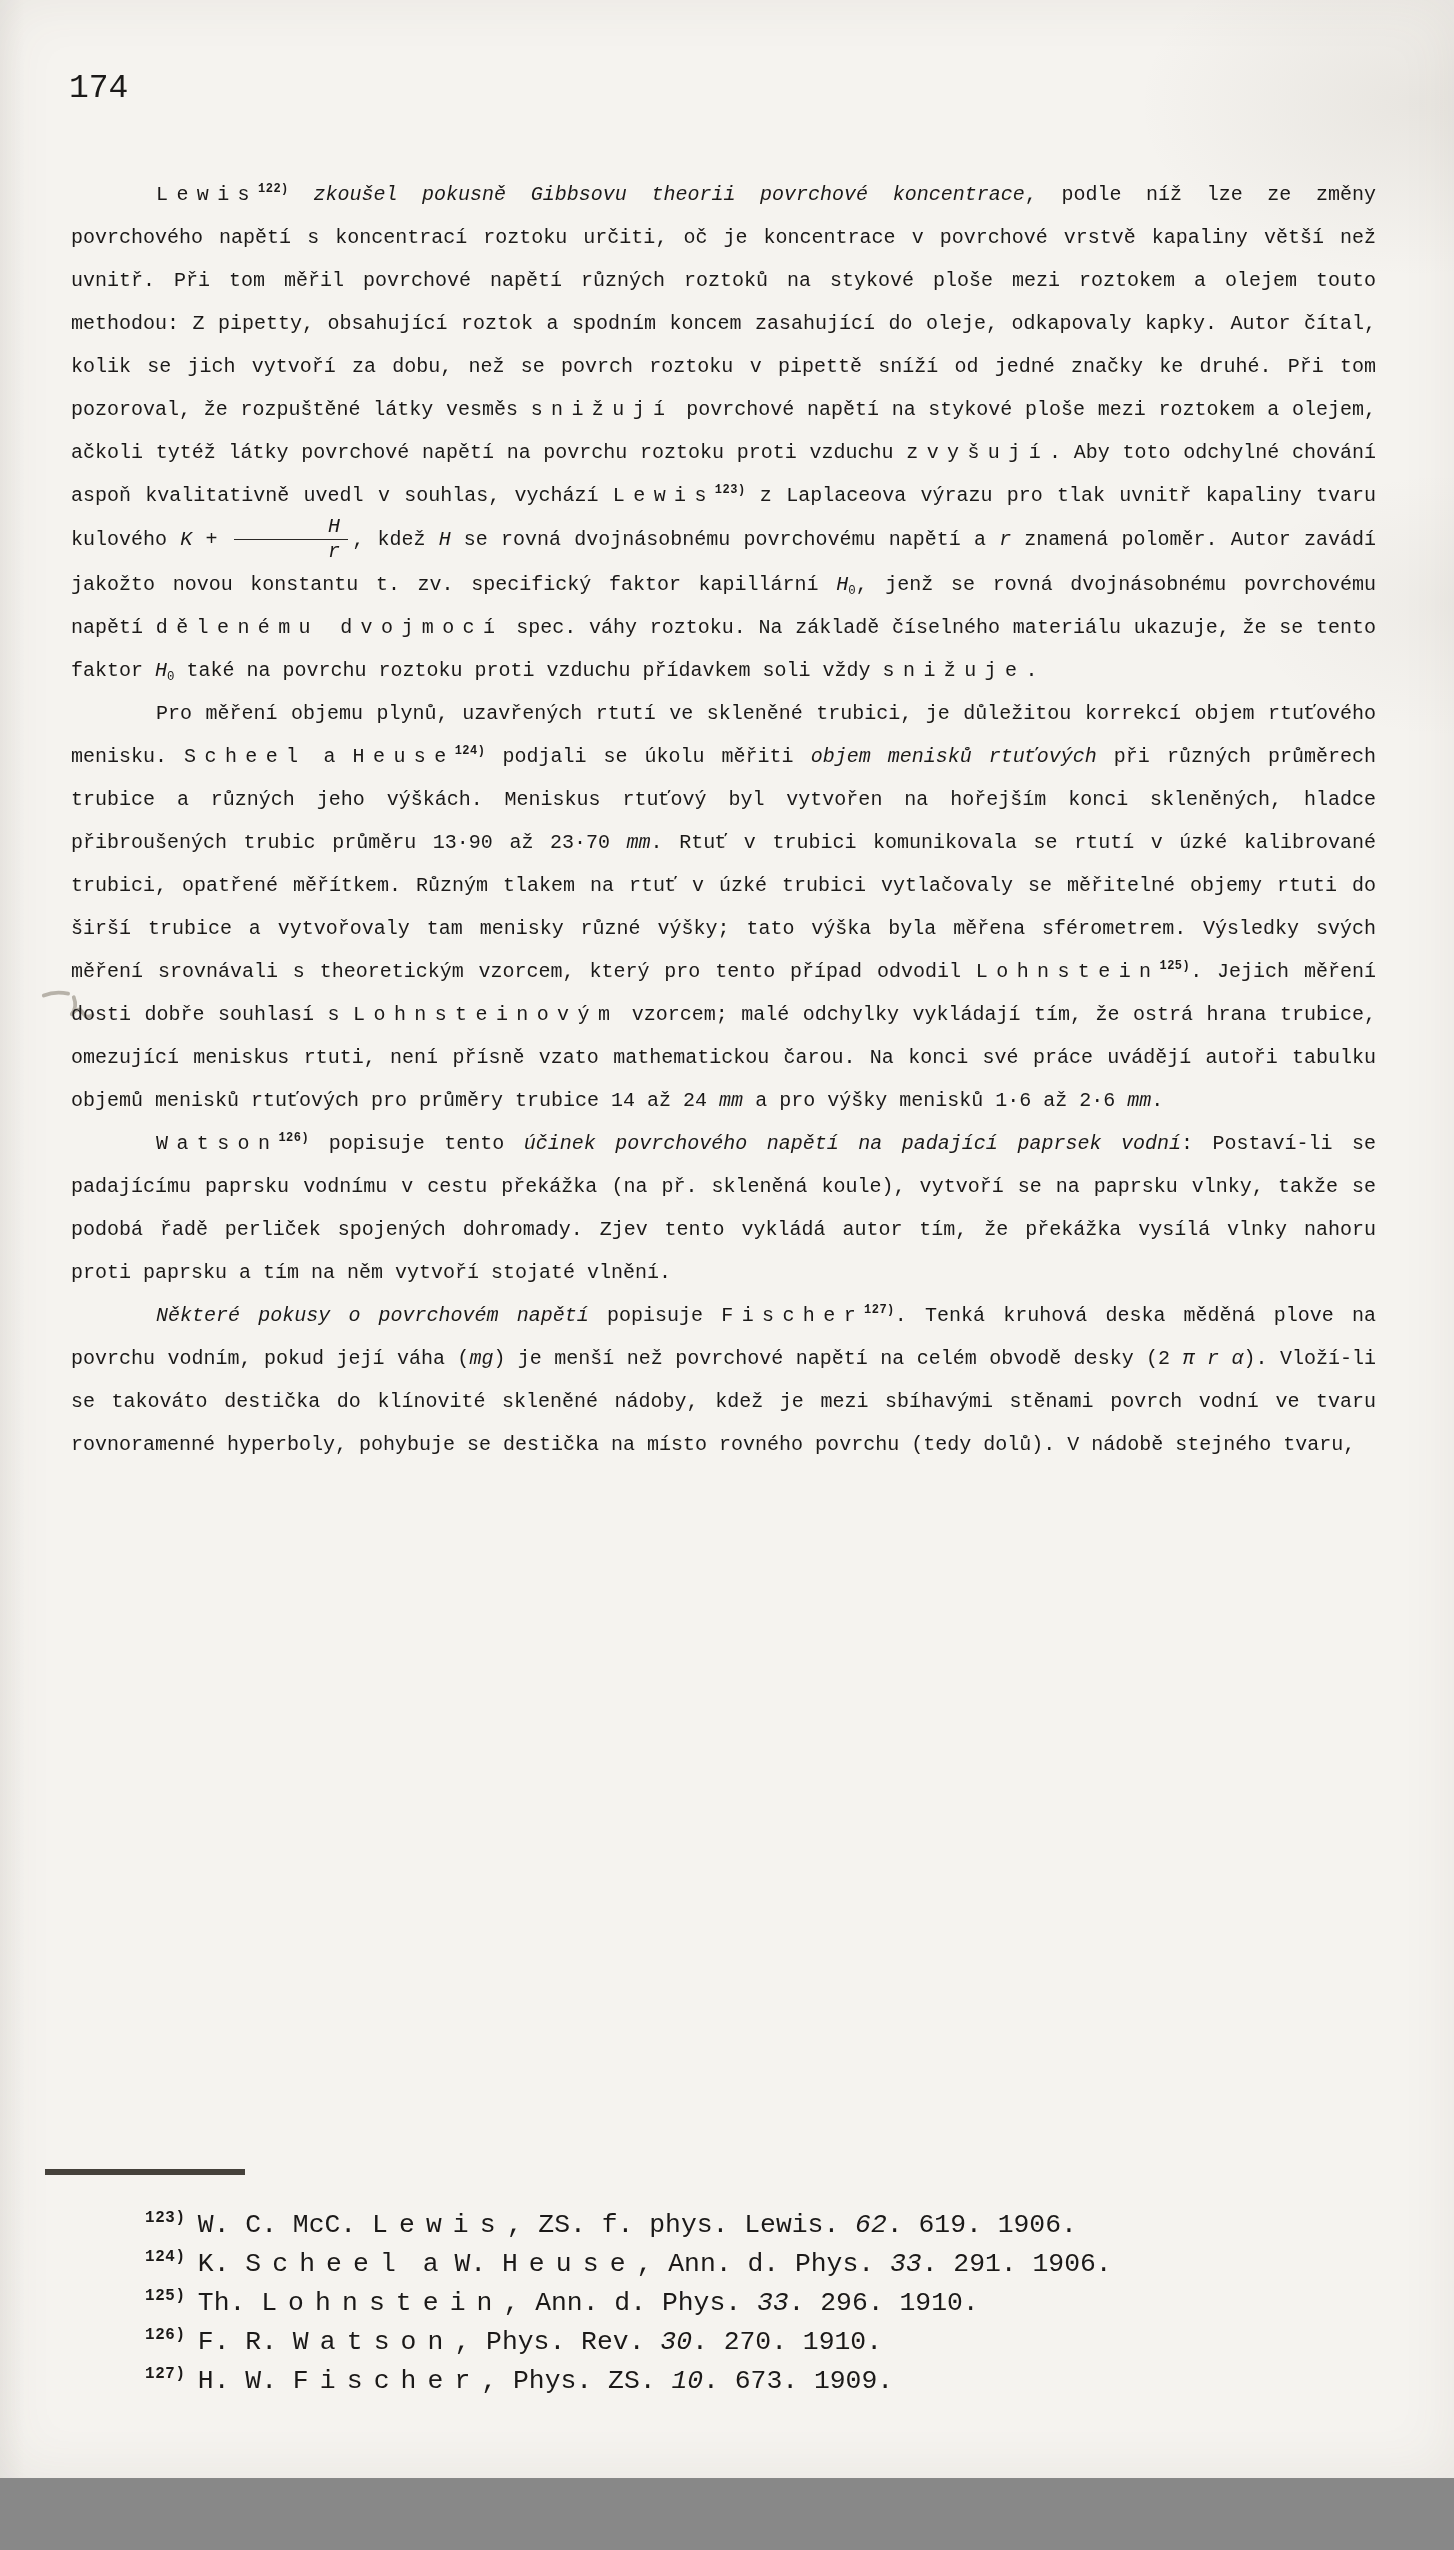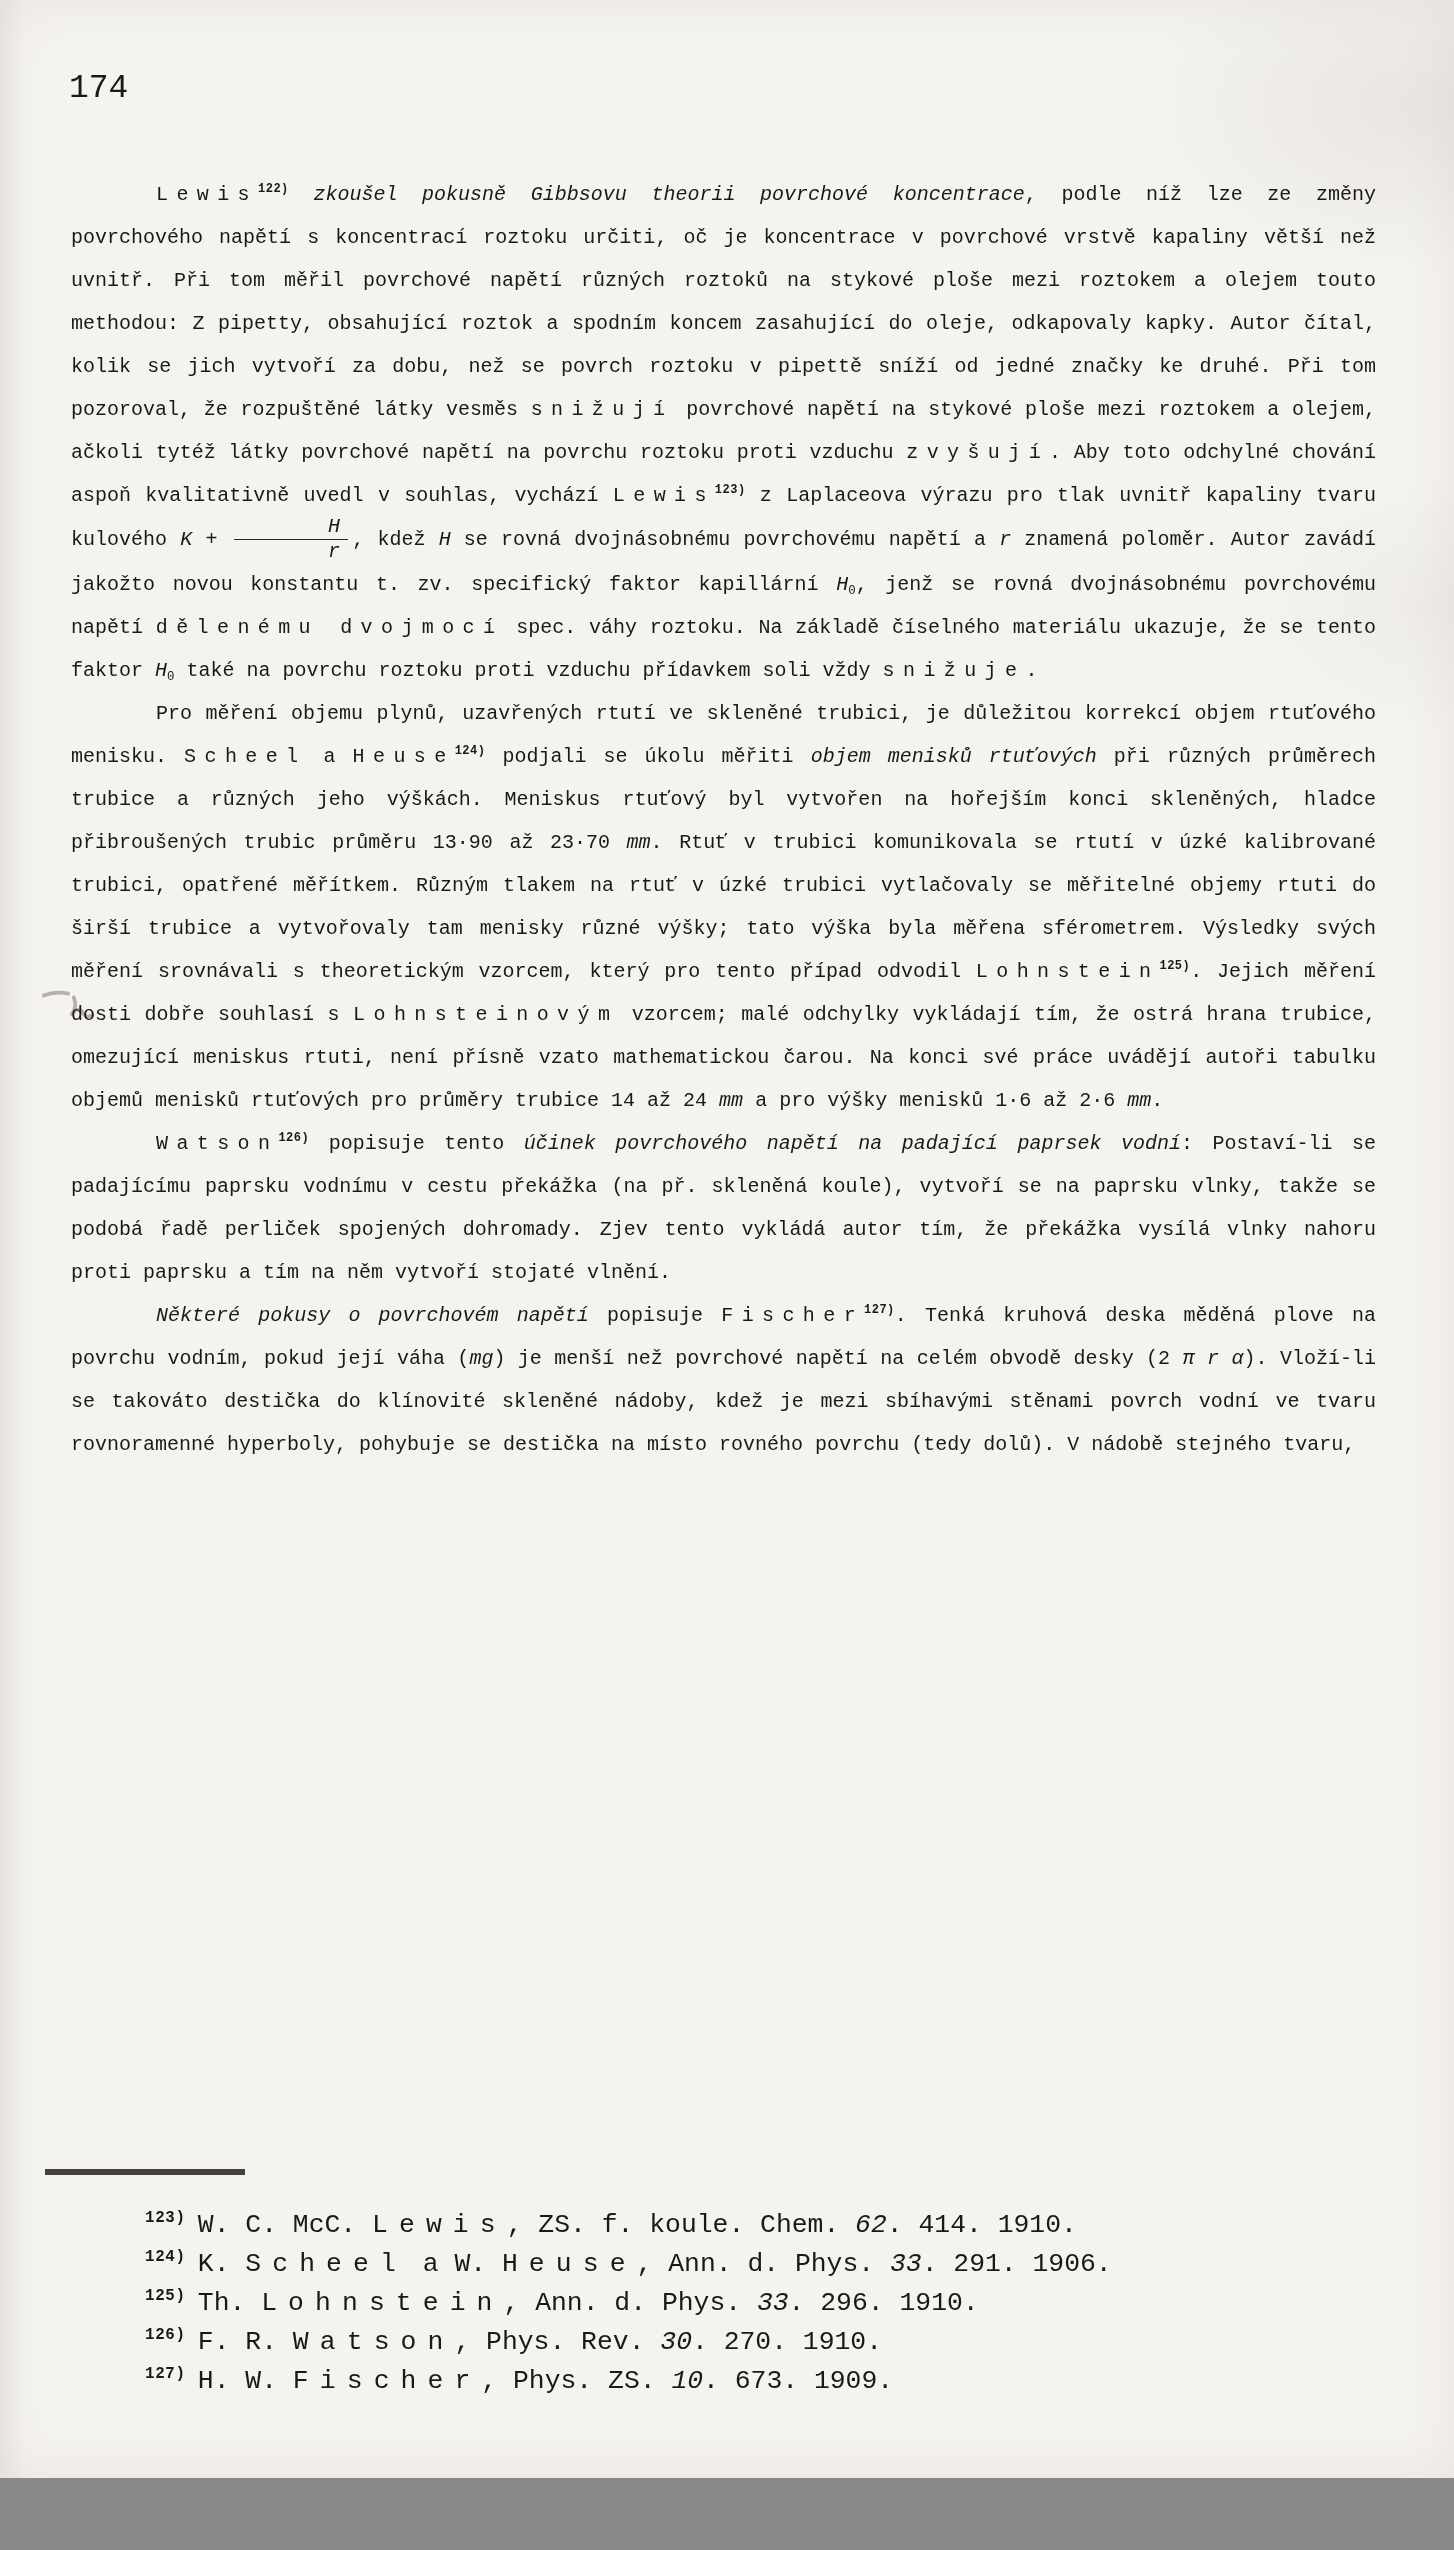--- a/index.html
+++ b/index.html
@@ -55,21 +55,21 @@
     <p class="para"><span class="sp">Lewis</span><sup class="fnref">122)</sup><span class="rn">  </span><span class="it">zkoušel pokusně Gibbsovu theorii povrchové koncentrace</span><span class="rn">, podle níž lze ze změny povrchového napětí s koncentrací roztoku určiti, oč je koncentrace v povrchové vrstvě kapaliny větší než uvnitř. Při tom měřil povrchové napětí různých roztoků na stykové ploše mezi roztokem a olejem touto methodou: Z pipetty, obsahující roztok a spodním koncem zasahující do oleje, odkapovaly kapky. Autor čítal, kolik se jich vytvoří za dobu, než se povrch roztoku v pipettě sníží od jedné značky ke druhé. Při tom pozoroval, že rozpuštěné látky vesměs </span><span class="sp">snižují</span><span class="rn"> povrchové napětí na stykové ploše mezi roztokem a olejem, ačkoli tytéž látky povrchové napětí na povrchu roztoku proti vzduchu </span><span class="sp">zvyšují</span><span class="rn">. Aby toto odchylné chování aspoň kvalitativně uvedl v souhlas, vychází </span><span class="sp">Lewis</span><sup class="fnref">123)</sup><span class="rn"> z Laplaceova výrazu pro tlak uvnitř kapaliny tvaru kulového </span><span class="it">K</span><span class="rn"> + </span><span class="frac"><span class="num">H</span><span class="den">r</span></span><span class="rn">, kdež </span><span class="it">H</span><span class="rn"> se rovná dvojnásobnému povrchovému napětí a </span><span class="it">r</span><span class="rn"> znamená poloměr. Autor zavádí jakožto novou konstantu t. zv. specifický faktor kapillární </span><span class="it">H</span><sub class="msub">0</sub><span class="rn">, jenž se rovná dvojnásobnému povrchovému napětí </span><span class="sp">dělenému dvojmocí</span><span class="rn"> spec. váhy roztoku. Na základě číselného materiálu ukazuje, že se tento faktor </span><span class="it">H</span><sub class="msub">0</sub><span class="rn"> také na povrchu roztoku proti vzduchu přídavkem soli vždy </span><span class="sp">snižuje</span><span class="rn">.</span></p>
     <p class="para"><span class="rn">Pro měření objemu plynů, uzavřených rtutí ve skleněné trubici, je důležitou korrekcí objem rtuťového menisku. </span><span class="sp">Scheel</span><span class="rn"> a </span><span class="sp">Heuse</span><sup class="fnref">124)</sup><span class="rn"> podjali se úkolu měřiti </span><span class="it">objem menisků rtuťových</span><span class="rn"> při různých průměrech trubice a různých jeho výškách. Meniskus rtuťový byl vytvořen na hořejším konci skleněných, hladce přibroušených trubic průměru 13·90 až 23·70 </span><span class="it">mm</span><span class="rn">. Rtuť v trubici komunikovala se rtutí v úzké kalibrované trubici, opatřené měřítkem. Různým tlakem na rtuť v úzké trubici vytlačovaly se měřitelné objemy rtuti do širší trubice a vytvořovaly tam menisky různé výšky; tato výška byla měřena sférometrem. Výsledky svých měření srovnávali s theoretickým vzorcem, který pro tento případ odvodil </span><span class="sp">Lohnstein</span><sup class="fnref">125)</sup><span class="rn">. Jejich měření dosti dobře souhlasí s </span><span class="sp">Lohnsteinovým</span><span class="rn"> vzorcem; malé odchylky vykládají tím, že ostrá hrana trubice, omezující meniskus rtuti, není přísně vzato mathematickou čarou. Na konci své práce uvádějí autoři tabulku objemů menisků rtuťových pro průměry trubice 14 až 24 </span><span class="it">mm</span><span class="rn"> a pro výšky menisků 1·6 až 2·6 </span><span class="it">mm</span><span class="rn">.</span></p>
     <p class="para"><span class="sp">Watson</span><sup class="fnref">126)</sup><span class="rn"> popisuje tento </span><span class="it">účinek povrchového napětí na padající paprsek vodní</span><span class="rn">: Postaví-li se padajícímu paprsku vodnímu v cestu překážka (na př. skleněná koule), vytvoří se na paprsku vlnky, takže se podobá řadě perliček spojených dohromady. Zjev tento vykládá autor tím, že překážka vysílá vlnky nahoru proti paprsku a tím na něm vytvoří stojaté vlnění.</span></p>
     <p class="para"><span class="it">Některé pokusy o povrchovém napětí</span><span class="rn"> popisuje </span><span class="sp">Fischer</span><sup class="fnref">127)</sup><span class="rn">. Tenká kruhová deska měděná plove na povrchu vodním, pokud její váha (</span><span class="it">mg</span><span class="rn">) je menší než povrchové napětí na celém obvodě desky (2 </span><span class="it">π r α</span><span class="rn">). Vloží-li se takováto destička do klínovité skleněné nádoby, kdež je mezi sbíhavými stěnami povrch vodní ve tvaru rovnoramenné hyperboly, pohybuje se destička na místo rovného povrchu (tedy dolů). V nádobě stejného tvaru,</span></p>
   </div>
 
   <div class="footnote-rule"></div>
 
   <div class="footnotes">
     <div class="footnote">
-      <sup class="fnref fm">123)</sup><span class="fn-text"><span class="rn">W. C. McC. </span><span class="sp">Lewis</span><span class="rn">, ZS. f. koule. Chem. </span><span class="it">62</span><span class="rn">. 414. 1910.</span></span>
+      <sup class="fnref fm">123)</sup><span class="fn-text"><span class="rn">W. C. McC. </span><span class="sp">Lewis</span><span class="rn">, ZS. f. phys. Lewis. </span><span class="it">62</span><span class="rn">. 619. 1906.</span></span>
     </div>
     <div class="footnote">
       <sup class="fnref fm">124)</sup><span class="fn-text"><span class="rn">K. </span><span class="sp">Scheel</span><span class="rn"> a W. </span><span class="sp">Heuse</span><span class="rn">, Ann. d. Phys. </span><span class="it">33</span><span class="rn">. 291. 1906.</span></span>
     </div>
     <div class="footnote">
       <sup class="fnref fm">125)</sup><span class="fn-text"><span class="rn">Th. </span><span class="sp">Lohnstein</span><span class="rn">, Ann. d. Phys. </span><span class="it">33</span><span class="rn">. 296. 1910.</span></span>
     </div>
     <div class="footnote">
       <sup class="fnref fm">126)</sup><span class="fn-text"><span class="rn">F. R. </span><span class="sp">Watson</span><span class="rn">, Phys. Rev. </span><span class="it">30</span><span class="rn">. 270. 1910.</span></span>
     </div>

